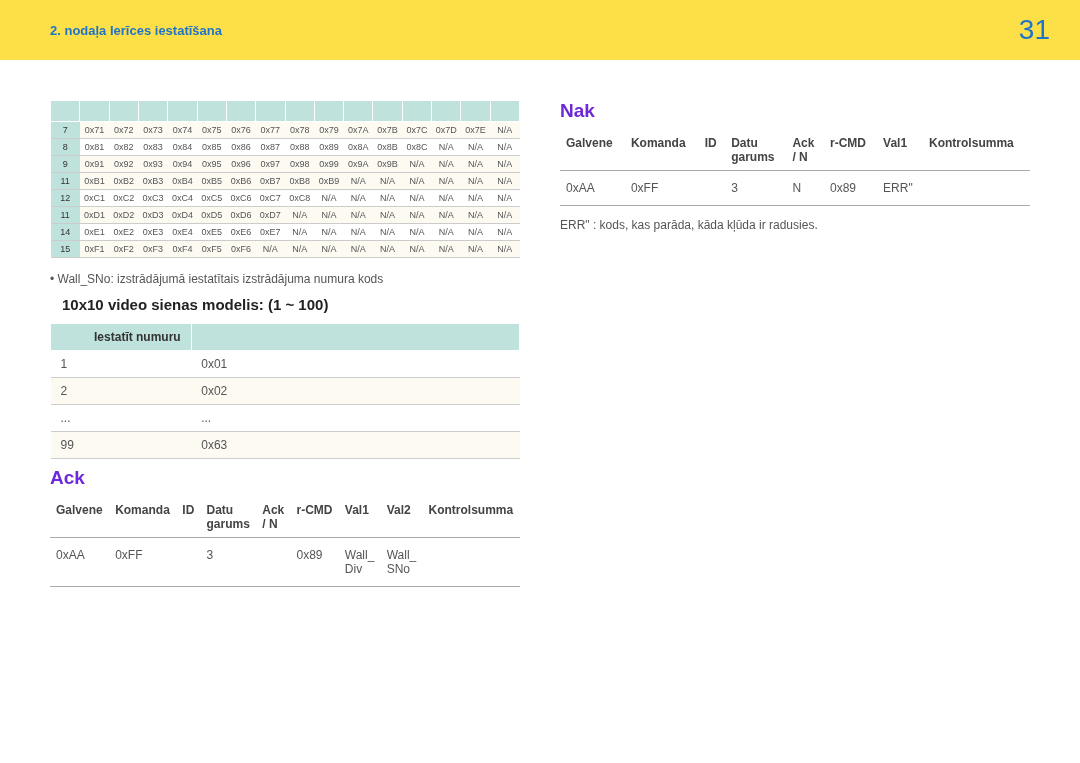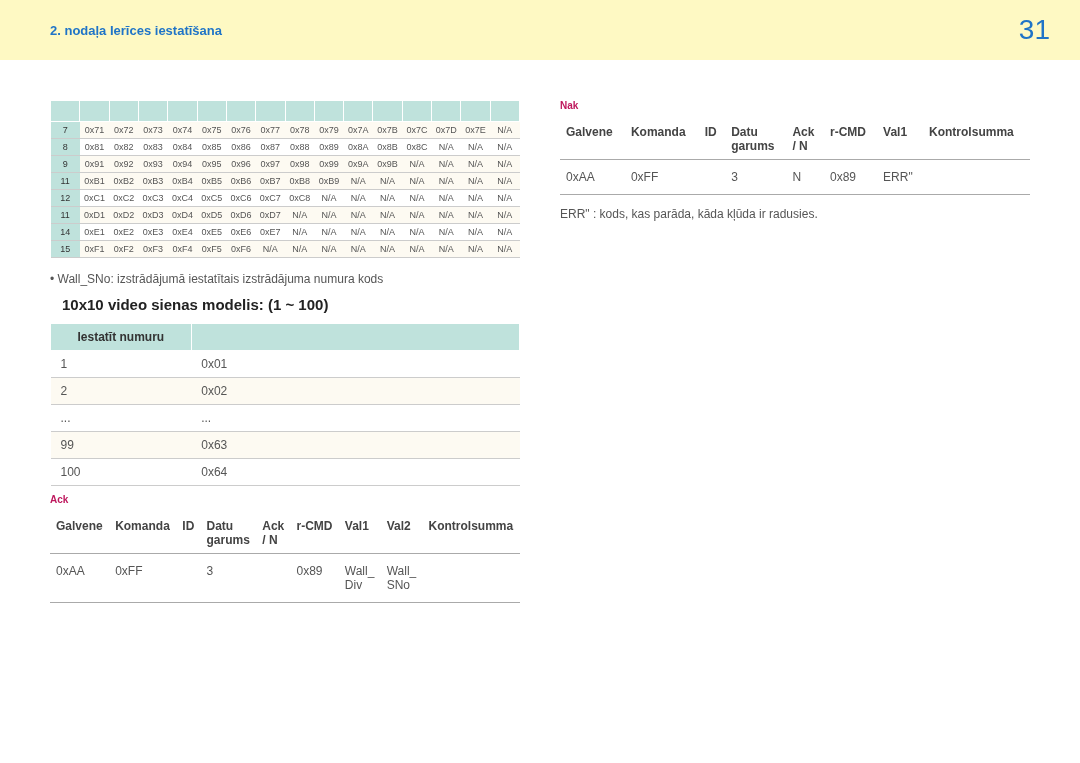--- a/index.html
+++ b/index.html
@@ -5,21 +5,21 @@
   html, body {
     margin: 0;
     padding: 0;
     width: 1080px;
     height: 763px;
     font-family: Arial, Helvetica, sans-serif;
     background: #fff;
     color: #333;
   }
   .header-bar {
-    background: #fef9c3;
+    background: #fde047;
     height: 60px;
     position: relative;
     display: flex;
     align-items: center;
     padding: 0 30px 0 50px;
     box-sizing: border-box;
     justify-content: space-between;
   }
   .chapter-title {
     color: #1f74c7;
@@ -86,38 +86,38 @@
     margin: 6px 0 10px 12px;
   }
 
   table.set {
     border-collapse: collapse;
     width: 100%;
     font-size: 12px;
   }
   table.set th {
     background: #bfe2dc;
-    text-align: center;
+    text-align: right;
     padding: 6px 10px;
     font-weight: bold;
     border: 1px solid #fff;
   }
   table.set td {
     padding: 6px 10px;
     border-bottom: 1px solid #ccc;
     color: #555;
   }
   table.set tr.odd td { background: #fdfaf2; }
   table.set td.col2, table.set th.col2 { width: 70%; }
 
   h4.ack {
-    font-size: 10px;
+    font-size: 19px;
     font-weight: bold;
     margin: 8px 0 8px 0;
-    color: #be185d;
+    color: #6d28d9;
   }
 
   table.hdr {
     border-collapse: collapse;
     width: 100%;
     font-size: 12px;
     color: #555;
   }
   table.hdr th {
     text-align: left;
@@ -340,24 +340,20 @@
             <td class="col2">0x02</td>
           </tr>
           <tr>
             <td>...</td>
             <td class="col2">...</td>
           </tr>
           <tr class="odd">
             <td>99</td>
             <td class="col2">0x63</td>
           </tr>
-          <tr>
-            <td>100</td>
-            <td class="col2">0x64</td>
-          </tr>
         </tbody>
     </table>
 
     <h4 class="ack">Ack</h4>
 
     <table class="hdr">
       <thead>
           <tr id="ack-head">
             <th>Galvene</th>
             <th>Komanda</th>

